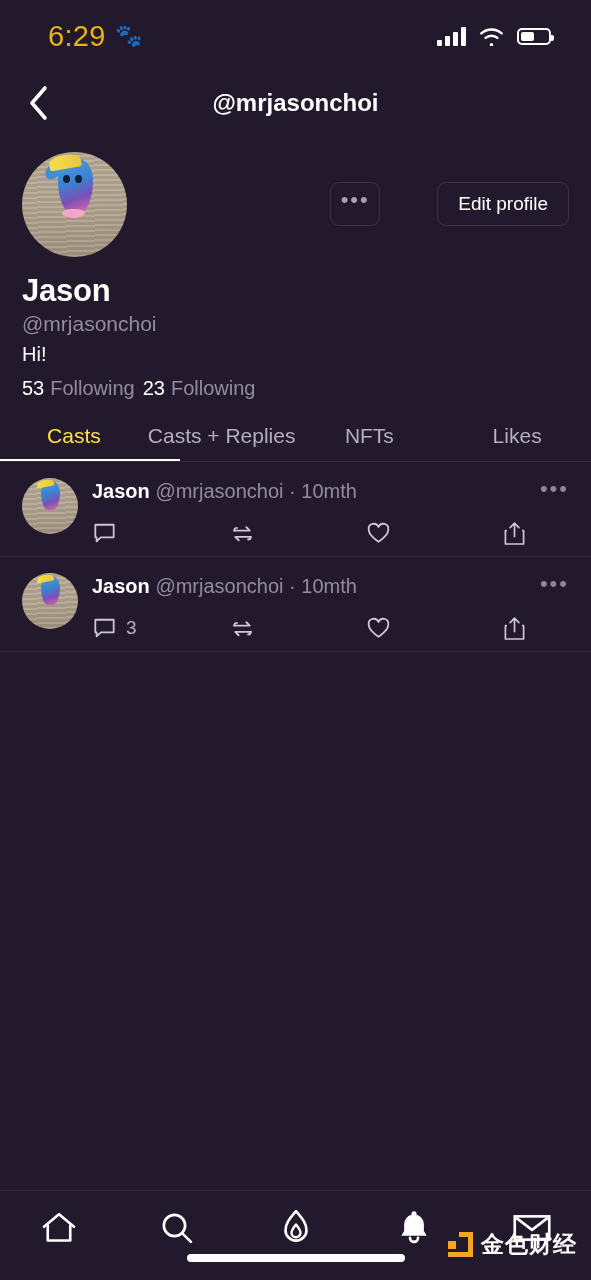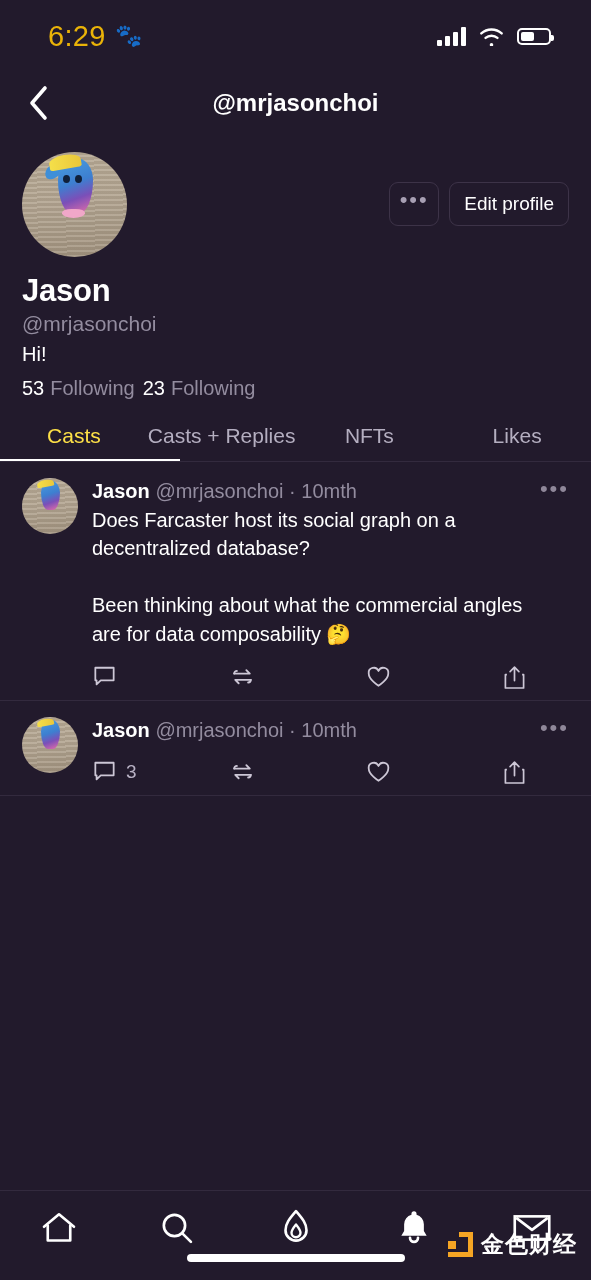--- a/index.html
+++ b/index.html
@@ -65,21 +65,21 @@
   .av-foot { position:absolute; left:38%; top:54%; width:22%; height:9%;
     background:#f0a7c8; border-radius:40% 40% 50% 50%; }
 
   .pf-actions { position:absolute; right:22px; top:48px; display:flex; gap:10px; }
   .btn-oval {
     border:1px solid #3d3348; border-radius:9px; background:transparent;
     color:#fff; font-size:19px; display:flex; align-items:center;
     justify-content:center; cursor:pointer; font-family:"Liberation Sans", sans-serif;
   }
   .btn-more { width:50px; height:44px; letter-spacing:2px; color:#a79fb3; padding-bottom:8px; font-size:22px; }
-  .btn-edit { padding:0 14px; height:44px; }
+  .btn-edit { padding:0 20px; height:44px;margin-left:47px; }
 
   .pf-name { color:#fff; font-size:31px; font-weight:700; margin-top:16px; letter-spacing:-.2px; }
   .pf-handle { color:#938c9f; font-size:21px; margin-top:3px; }
   .pf-bio { color:#ffffff; font-size:20px; margin-top:7px; }
   .pf-stats { margin-top:11px; font-size:20px; color:#938c9f; display:flex; gap:8px; }
   .pf-stats b { color:#fff; font-weight:400; }
   .stat-grp { display:flex; gap:6px; }
 
   
   .tabs { display:flex; margin-top:18px; position:relative; }
@@ -218,23 +218,20 @@
       <div class="avatar-sm">
         <span class="av-floor"></span>
         <span class="av-fig"></span>
         <span class="av-hat"></span>
       </div>
       <div class="cast-body">
         <div class="cast-head">
           <span class="nm">Jason</span>
           <span class="hd">@mrjasonchoi</span><span class="hd"> · </span><span class="hd">10mth</span>
         </div>
-        <div class="cast-text">Does Farcaster host its social graph on a decentralized database?
-
-Been thinking about what the commercial angles are for data composability 🤔</div>
         <div class="cast-actions">
           <div class="act">
             <span>
               <svg width="25" height="25" viewBox="0 0 24 24">
                 <path d="M3.2 3.6h17.6v12.1H8.4l-4 3.9v-3.9H3.2z" stroke="#cdc7d6" stroke-width="1.7" fill="none" stroke-linejoin="round"></path>
               </svg>
             </span>
             <span class="cnt"></span>
           </div>
           <div class="act">

